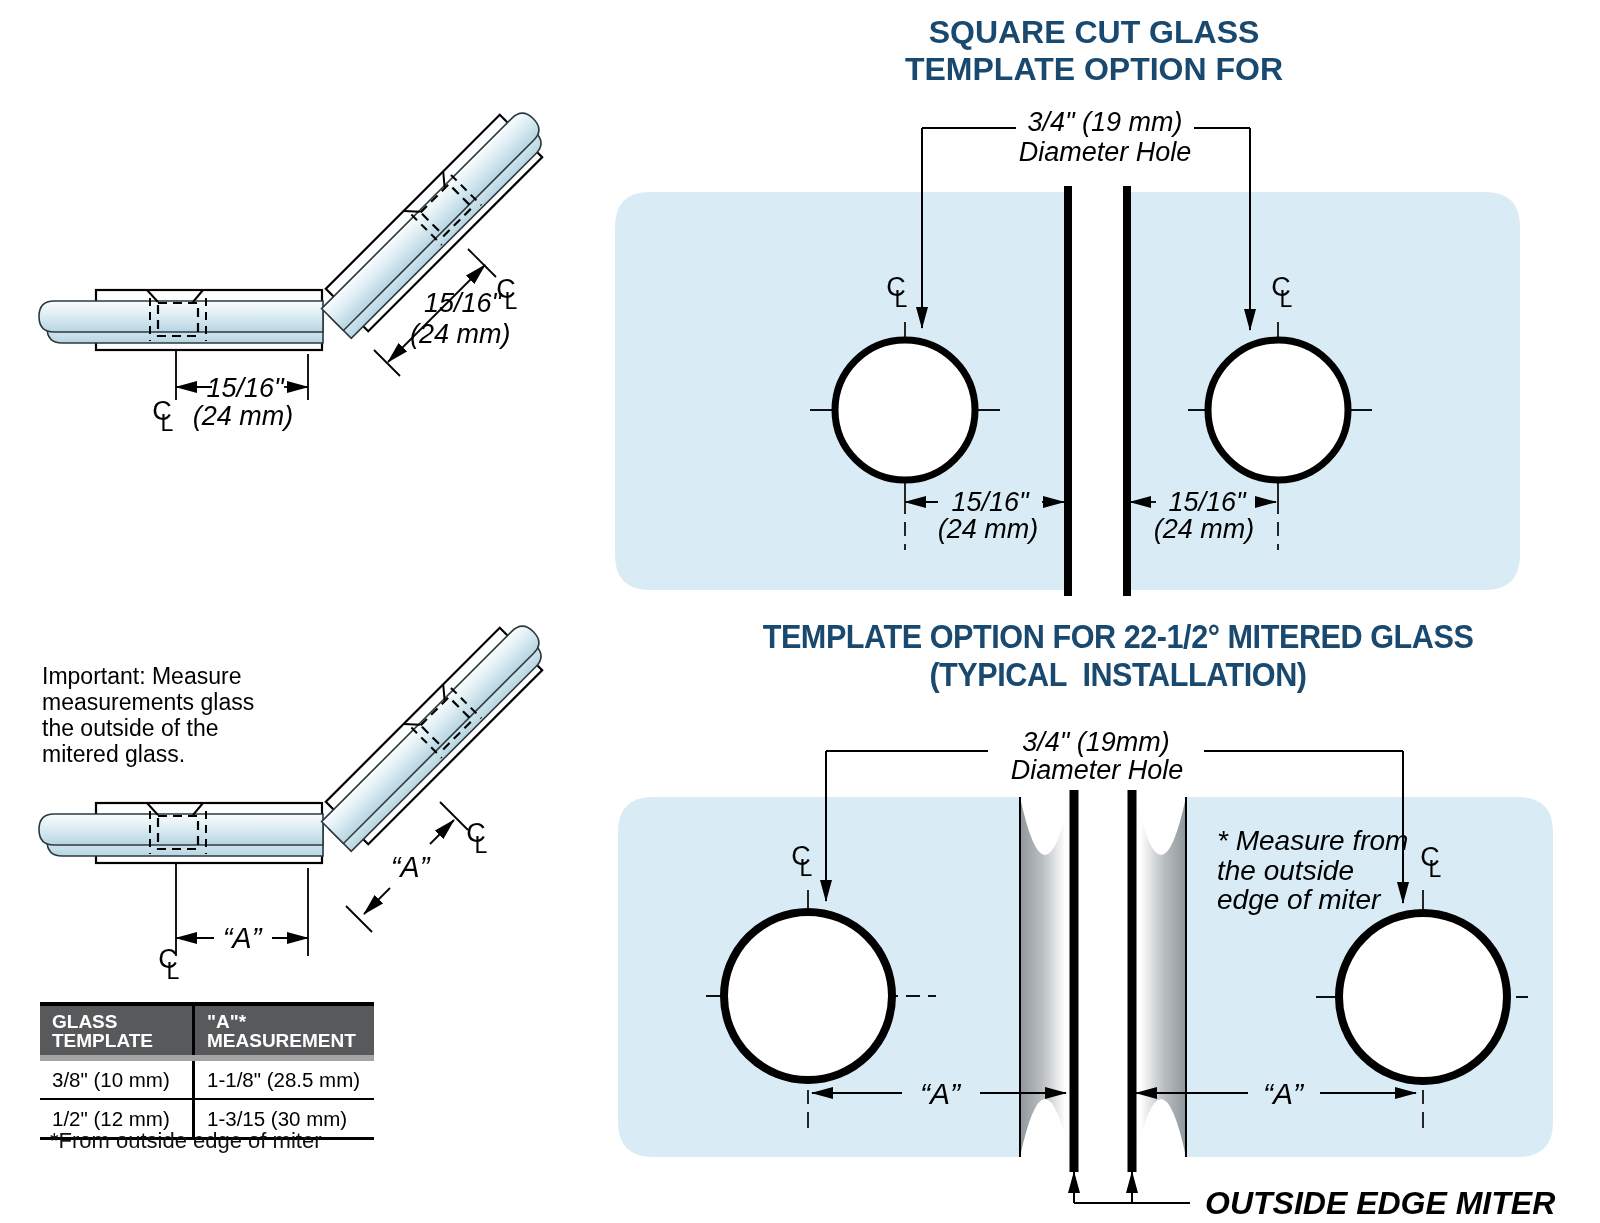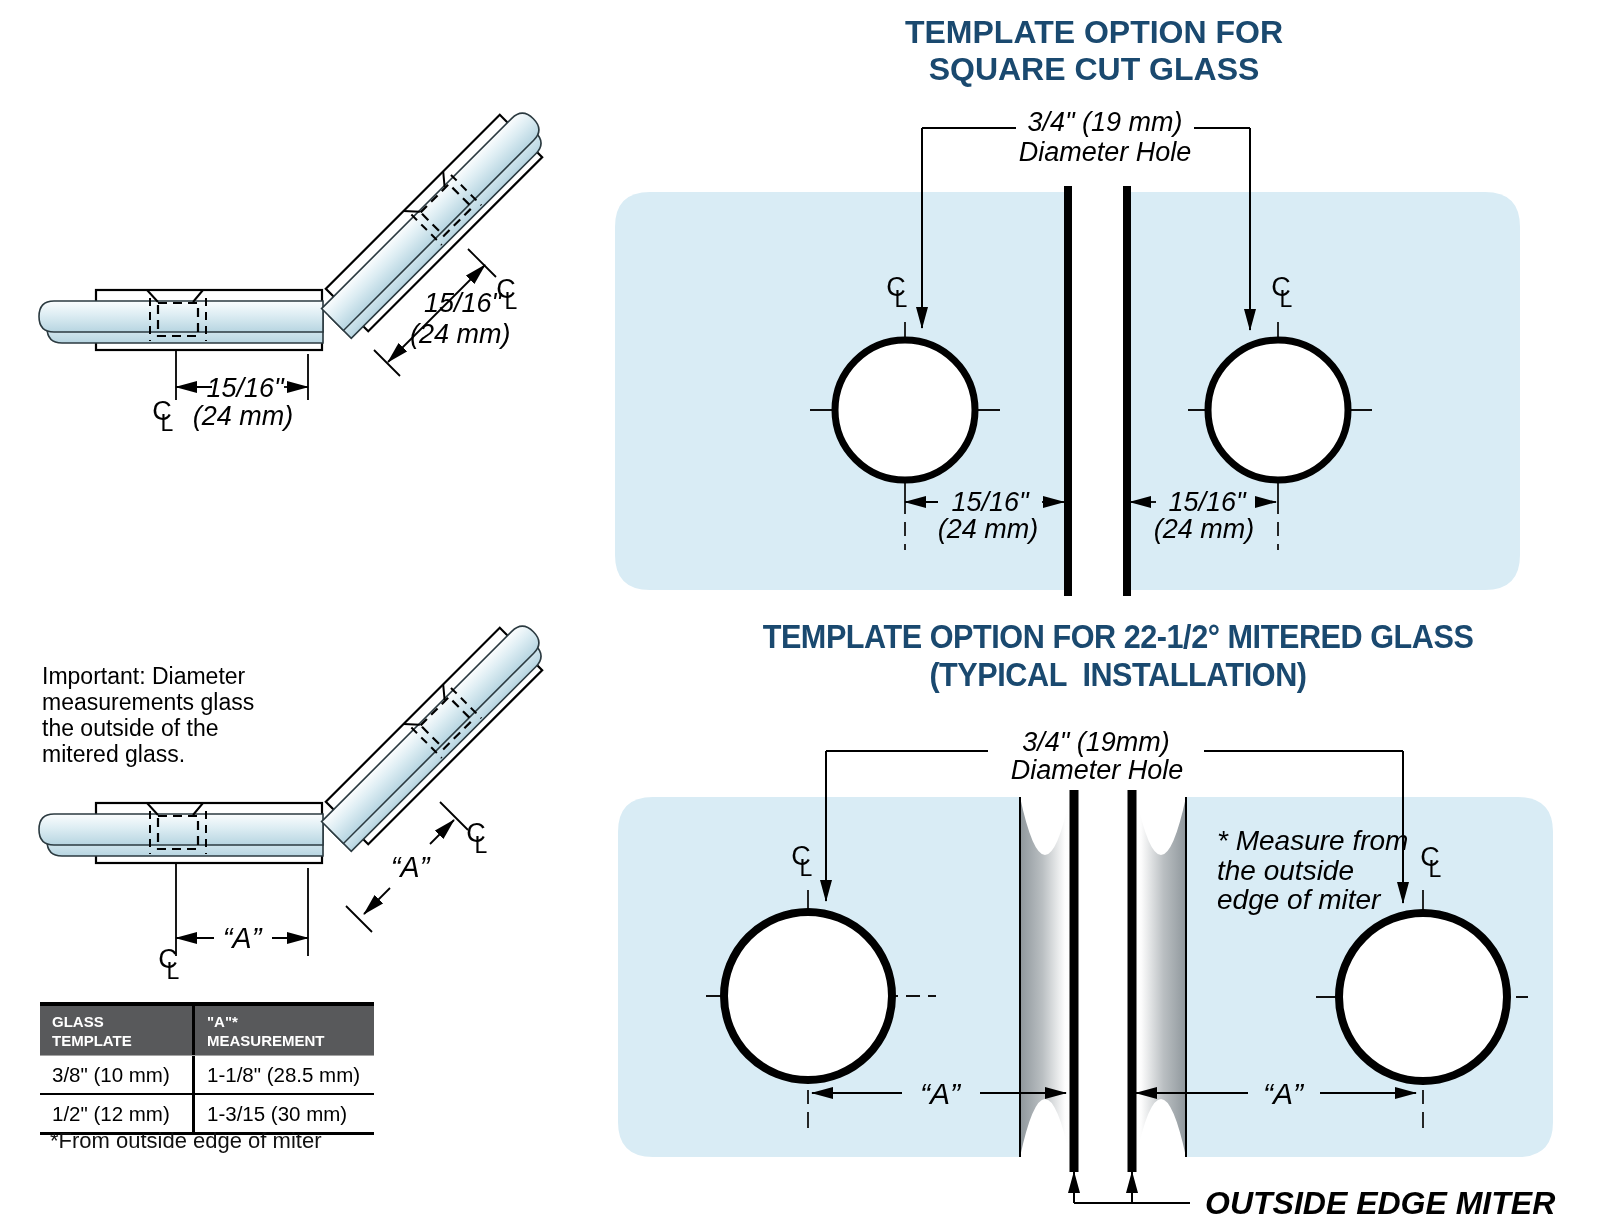--- a/index.html
+++ b/index.html
@@ -34,21 +34,21 @@
             font-size:34px;font-weight:bold;color:#1a496f;line-height:38px;
             transform:scaleX(0.9);transform-origin:50% 0;letter-spacing:-0.5px;}
   .sq-title span,.mi-title span{display:block;white-space:pre-wrap;}
   .imp-note{position:absolute;left:42px;top:663px;font-size:23px;line-height:26px;color:#000;width:250px;}
   .imp-note .blk{display:block;}
   .b{font-weight:normal;}
   .ws{white-space:pre-wrap;}
   .spec-table{position:absolute;left:40px;top:1002px;width:334px;
               border-top:4px solid #000;border-bottom:3px solid #000;}
   .tbl-header{display:flex;background:#58595b;color:#fff;font-weight:bold;
-              font-size:15px;line-height:19px;border-bottom:1px solid #a3a3a3;}
+              font-size:19px;line-height:19px;border-bottom:6px solid #a3a3a3;}
   .th,.td{box-sizing:border-box;}
   .c1{width:152px;padding-left:12px;}
   .c2{flex:1;padding-left:12px;border-left:3px solid #000;}
   .th{padding-top:6px;padding-bottom:5px;}
   .th span{display:block;}
   .tbl-row{display:flex;font-size:20.5px;border-bottom:2px solid #000;}
   .tbl-row .td{height:37px;display:flex;align-items:center;}
   .tbl-row.last{border-bottom:none;}
   .tbl-foot{position:absolute;left:50px;top:1128px;font-size:22px;color:#111;}
 </style>
@@ -230,30 +230,30 @@
     <g>
       <line class="ln" x1="1074" y1="1203" x2="1190" y2="1203"></line>
       <line class="ln" x1="1074" y1="1203" x2="1074" y2="1172" marker-end="url(#arr)"></line>
       <line class="ln" x1="1132" y1="1203" x2="1132" y2="1172" marker-end="url(#arr)"></line>
       <text class="outlabel" x="1205" y="1214">OUTSIDE EDGE MITER</text>
     </g>
   </g>
 </svg>
 
 <div class="sq-title">
+  <span>SQUARE CUT GLASS</span>
   <span>TEMPLATE OPTION FOR</span>
-  <span>SQUARE CUT GLASS</span>
 </div>
 <div class="mi-title">
   <span>TEMPLATE OPTION FOR 22-1/2° MITERED GLASS</span>
   <span>(TYPICAL  INSTALLATION)</span>
 </div>
 
 <div class="imp-note">
-  <span class="blk"><span class="b">Important:</span><span class="ws"> Diameter</span></span>
+  <span class="blk"><span class="b">Important:</span><span class="ws"> Measure</span></span>
   <span class="blk">measurements glass</span>
   <span class="blk">the outside of the</span>
   <span class="blk">mitered glass.</span>
 </div>
 
 <div class="spec-table">
   <div class="tbl-header">
     <div class="th c1">
       <span>GLASS</span>
       <span>TEMPLATE</span>

